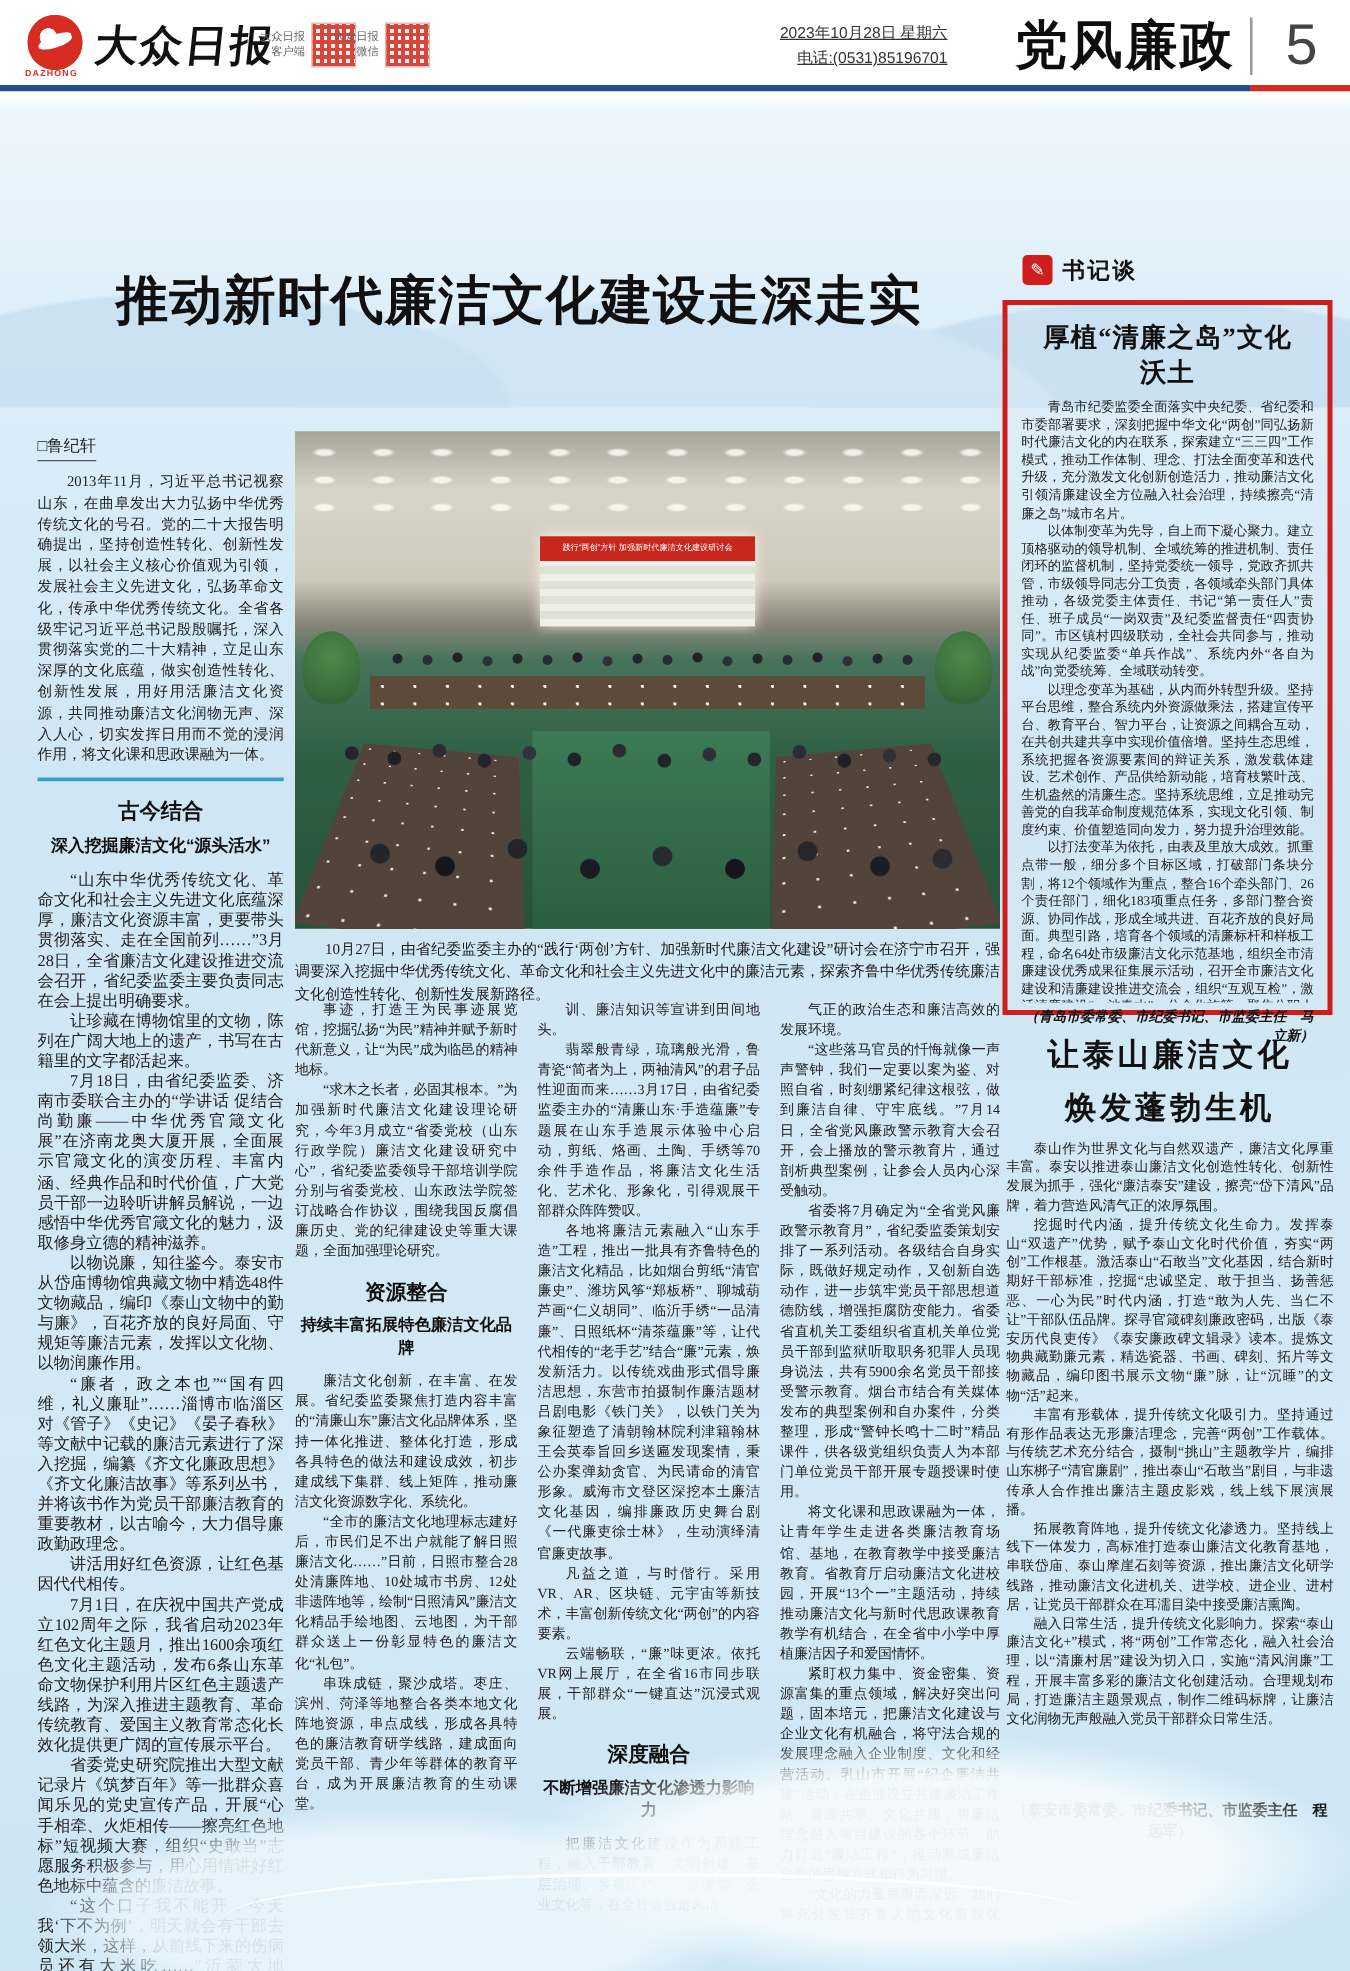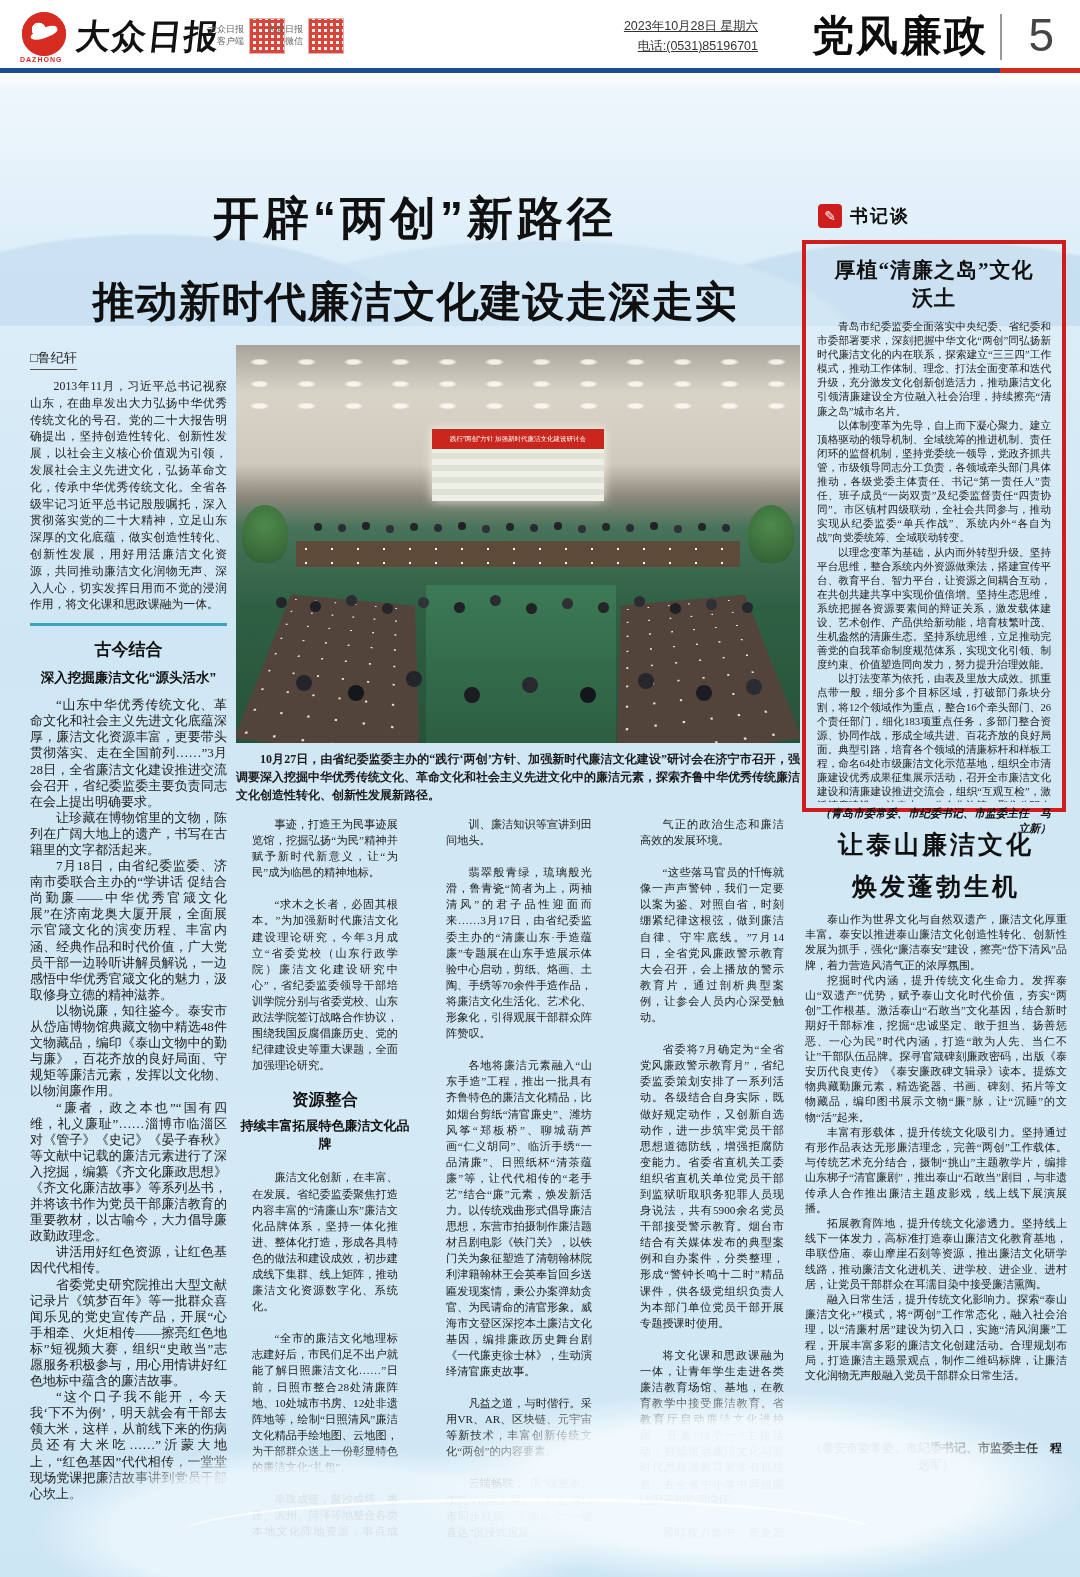--- a/index.html
+++ b/index.html
@@ -93,27 +93,27 @@
   .row2{left:40px;top:252px;width:11px;height:11px;box-shadow:34px 4px #1d1f25,70px -2px #2b2d33,106px 6px #23252b,
     142px 0 #31333b,178px 5px #1f2127,214px -2px #2a2c32,250px 6px #202224,286px 1px #2e3036,322px 5px #232529,
     358px -1px #2b2d33,394px 6px #1e2026,430px 2px #2f3137,466px 5px #25272d;}
   .row3{left:60px;top:330px;width:16px;height:16px;box-shadow:52px 10px #15171d,110px -4px #23252b,168px 12px #1a1c22,
     226px 2px #282a30,284px 12px #14161c,342px -2px #25272d,400px 10px #1b1d23,450px 4px #2a2c32;}
   .ph-plant{position:absolute;width:46px;height:58px;border-radius:50% 50% 40% 40%;
     background:radial-gradient(circle at 50% 35%,#4e8a4a,#2f5c33);}
   .ph-plant.l{left:6px;top:160px;} .ph-plant.r{right:6px;top:160px;}
 
   
-  .caption{position:absolute;left:236px;top:750px;width:564px;font-size:12px;font-weight:bold;
+  .caption{position:absolute;left:236px;top:750px;width:564px;font-size:12px;font-weight:normal;
     line-height:18px;text-align:justify;color:#1a1a1a;text-indent:2em;}
 
   
   .mcol{position:absolute;top:800px;height:742px;overflow:hidden;}
   .mcol.c1{left:236px;width:178px;} .mcol.c2{left:430px;width:178px;} .mcol.c3{left:624px;width:176px;}
-  .mcol p{font-size:11.2px;line-height:16.1px;text-align:justify;text-indent:2em;color:#222;margin:16px;}
+  .mcol p{font-size:11.2px;line-height:16.1px;text-align:justify;text-indent:2em;color:#222;margin:0;}
   .mcol .sec-h3{margin:14px 0 6px;font-size:16.5px;}
   .mcol .sec-h4{margin:0 0 10px;font-size:13px;}
 
   
   .talk-label{position:absolute;left:818px;top:204px;display:flex;align-items:center;gap:8px;}
   .talk-icon{width:24px;height:24px;background:#cf1d1d;border-radius:4px;color:#fff;font-size:14px;
     line-height:24px;text-align:center;font-family:"Liberation Sans",sans-serif;}
   .talk-text{font-family:"Liberation Sans",sans-serif;font-weight:bold;font-size:18px;color:#111;letter-spacing:2px;}
   .red-box{position:absolute;left:802px;top:240px;width:264px;height:572px;border:4px solid #cf1d1d;
     box-sizing:border-box;padding:10px 11px 6px;background:rgba(255,255,255,.06);}
@@ -165,37 +165,37 @@
       <div>电话:(0531)85196701</div>
     </div>
     <div class="section-title">党风廉政</div>
     <div class="divider-v"></div>
     <div class="page-num">5</div>
   </header>
   <div class="rule-blue"></div>
   <div class="rule-red"></div>
 
   <div class="headline">
-    <div class="l1">开辟“两创”新路径</div>
     <div class="l2">推动新时代廉洁文化建设走深走实</div>
   </div>
 
   <section class="left-col">
     <span class="byline">□鲁纪轩</span>
     <p class="intro">2013年11月，习近平总书记视察山东，在曲阜发出大力弘扬中华优秀传统文化的号召。党的二十大报告明确提出，坚持创造性转化、创新性发展，以社会主义核心价值观为引领，发展社会主义先进文化，弘扬革命文化，传承中华优秀传统文化。全省各级牢记习近平总书记殷殷嘱托，深入贯彻落实党的二十大精神，立足山东深厚的文化底蕴，做实创造性转化、创新性发展，用好用活廉洁文化资源，共同推动廉洁文化润物无声、深入人心，切实发挥日用而不觉的浸润作用，将文化课和思政课融为一体。</p>
     <div class="teal-rule"></div>
     <h3 class="sec-h3">古今结合</h3>
     <h4 class="sec-h4">深入挖掘廉洁文化“源头活水”</h4>
     <div class="bodytext">
         <p>“山东中华优秀传统文化、革命文化和社会主义先进文化底蕴深厚，廉洁文化资源丰富，更要带头贯彻落实、走在全国前列……”3月28日，全省廉洁文化建设推进交流会召开，省纪委监委主要负责同志在会上提出明确要求。</p>
         <p>让珍藏在博物馆里的文物，陈列在广阔大地上的遗产，书写在古籍里的文字都活起来。</p>
         <p>7月18日，由省纪委监委、济南市委联合主办的“学讲话 促结合 尚勤廉——中华优秀官箴文化展”在济南龙奥大厦开展，全面展示官箴文化的演变历程、丰富内涵、经典作品和时代价值，广大党员干部一边聆听讲解员解说，一边感悟中华优秀官箴文化的魅力，汲取修身立德的精神滋养。</p>
         <p>以物说廉，知往鉴今。泰安市从岱庙博物馆典藏文物中精选48件文物藏品，编印《泰山文物中的勤与廉》，百花齐放的良好局面、守规矩等廉洁元素，发挥以文化物、以物润廉作用。</p>
         <p>“廉者，政之本也”“国有四维，礼义廉耻”……淄博市临淄区对《管子》《史记》《晏子春秋》等文献中记载的廉洁元素进行了深入挖掘，编纂《齐文化廉政思想》《齐文化廉洁故事》等系列丛书，并将该书作为党员干部廉洁教育的重要教材，以古喻今，大力倡导廉政勤政理念。</p>
         <p>讲活用好红色资源，让红色基因代代相传。</p>
+        <p>7月1日，在庆祝中国共产党成立102周年之际，我省启动2023年红色文化主题月，推出1600余项红色文化主题活动，发布6条山东革命文物保护利用片区红色主题遗产线路，为深入推进主题教育、革命传统教育、爱国主义教育常态化长效化提供更广阔的宣传展示平台。</p>
         <p>省委党史研究院推出大型文献记录片《筑梦百年》等一批群众喜闻乐见的党史宣传产品，开展“心手相牵、火炬相传——擦亮红色地标”短视频大赛，组织“史敢当”志愿服务积极参与，用心用情讲好红色地标中蕴含的廉洁故事。</p>
         <p>“这个口子我不能开，今天我‘下不为例’，明天就会有干部去领大米，这样，从前线下来的伤病员还有大米吃……”沂蒙大地上，“红色基因”代代相传，一堂堂现场党课把廉洁故事讲到党员干部心坎上。</p>
       </div>
   </section>
 
   <figure class="photo" style="margin:0">
     <div class="ph-lights"></div>
     <div class="ph-screen">
       <div class="ph-banner">践行“两创”方针 加强新时代廉洁文化建设研讨会</div>
       <div class="ph-screenlines"></div>

